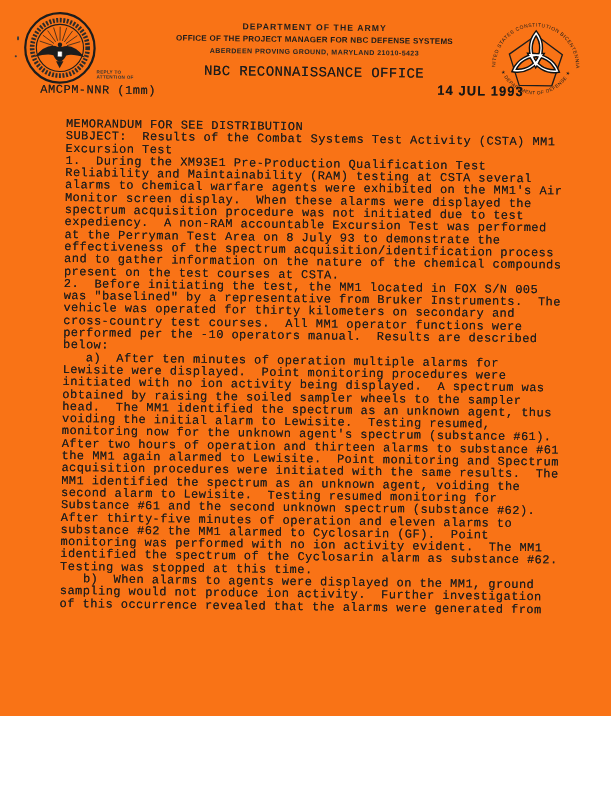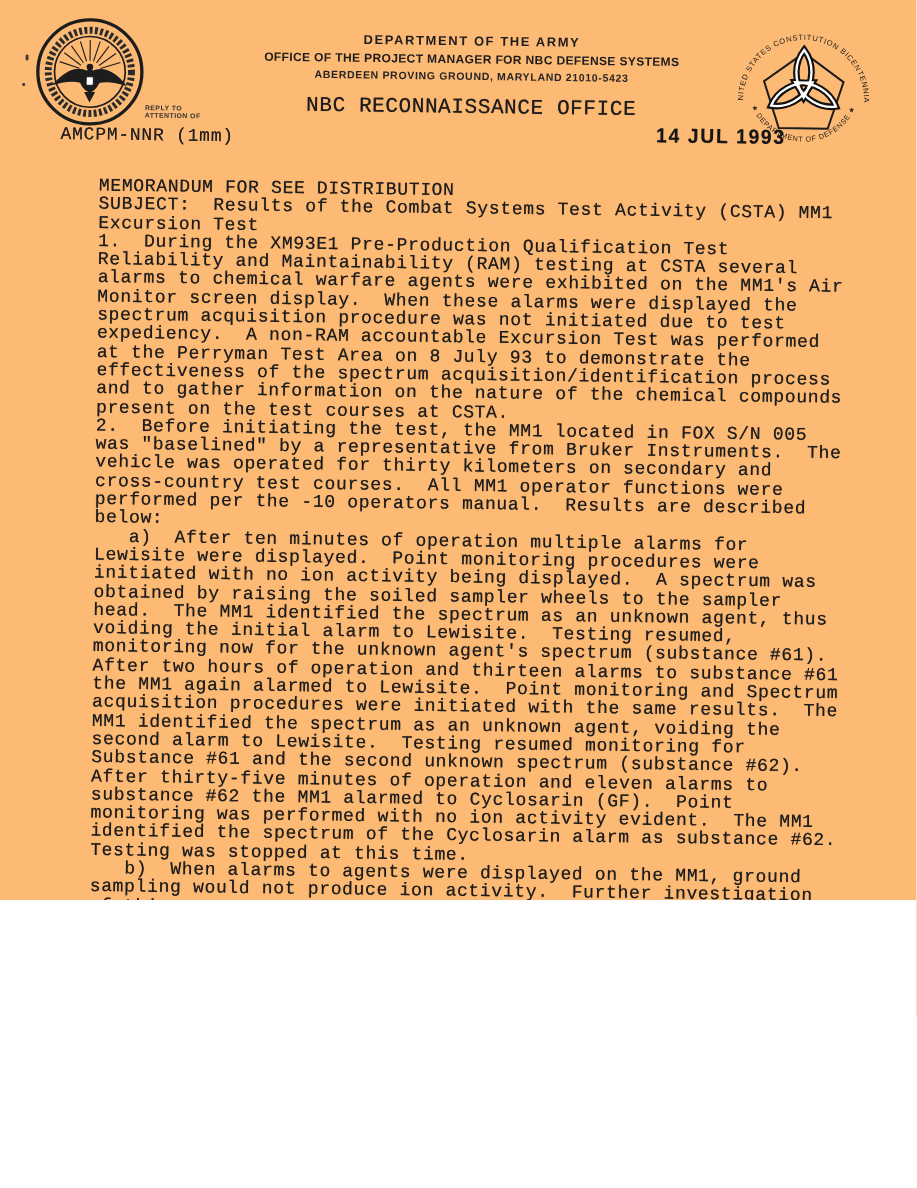--- a/index.html
+++ b/index.html
@@ -1,17 +1,17 @@
 <!DOCTYPE html>
 <html><head>
 <meta charset="utf-8">
 <style>
   html,body{margin:0;padding:0;background:#ffffff;}
   .page{
-    position:relative;width:611px;height:600px;background:#fdba74;
+    position:relative;width:611px;height:716px;background:#f97316;
     overflow:hidden;font-family:"Liberation Mono","DejaVu Sans Mono",monospace;
     color:#1e1e1e;
   }
   .rot{position:absolute;left:0;top:0;width:611px;height:792px;
     transform:rotate(0.75deg);transform-origin:66px 118px;}
   
   .dod-seal{position:absolute;left:22px;top:9px;width:74px;height:78px;}
   .letterhead{position:absolute;left:8px;top:19px;width:611px;text-align:center;
     font-family:"Liberation Sans","DejaVu Sans",sans-serif;color:#1c1c1c;}
   .lh-dept{font-size:8.6px;font-weight:700;letter-spacing:1.1px;}

